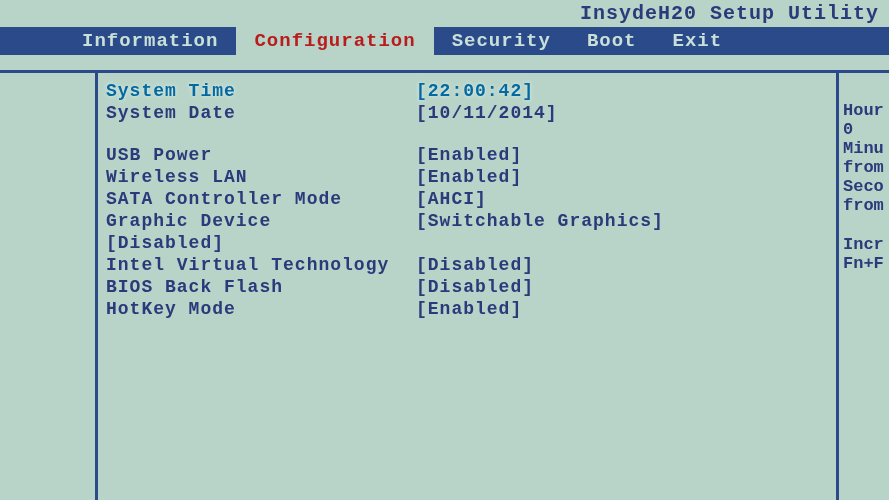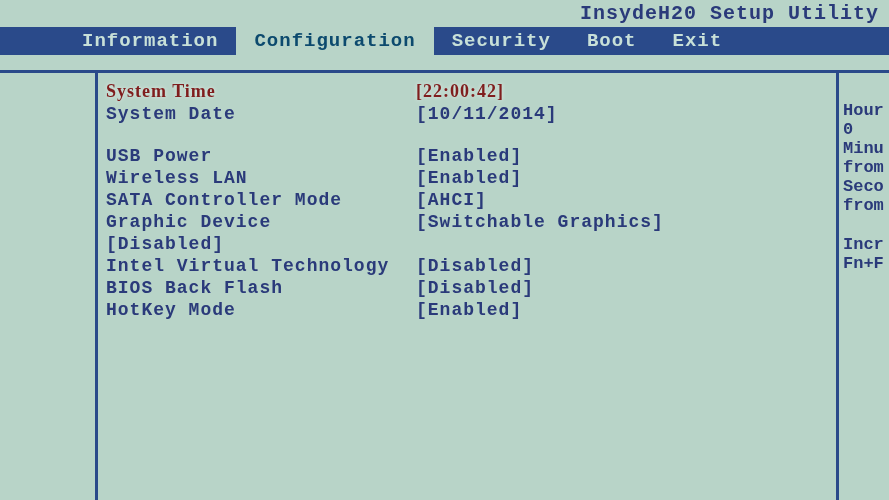--- a/index.html
+++ b/index.html
@@ -32,21 +32,21 @@
     }
     .tab {
       padding: 3px 18px;
       color: #c8e0d8;
       background: #2a4a8a;
       letter-spacing: 1px;
       font-size: 19px;
     }
     .tab.active {
       background: #b8d4c8;
-      color: #0c4a6e;
+      color: #b91c1c;
     }
     .content-area {
       display: flex;
       border-top: 3px solid #2a4a8a;
       height: calc(100% - 58px);
       margin-top: 15px;
     }
     .main-panel {
       flex: 1;
       padding: 8px 0 0 8px;
@@ -63,23 +63,22 @@
       overflow: hidden;
       white-space: nowrap;
     }
     .setting-row {
       display: flex;
       margin-bottom: 2px;
       color: #2a3a7a;
     }
     .setting-row.selected .label,
     .setting-row.selected .value {
-      color: #7f1d1d;
+      color: #0369a1;
       text-shadow: 0 0 4px rgba(255,255,255,0.6);
-      font-family: Liberation Serif, serif;
     }
     .label {
       width: 310px;
       letter-spacing: 1px;
     }
     .value {
       letter-spacing: 1px;
     }
     .spacer {
       height: 20px;

